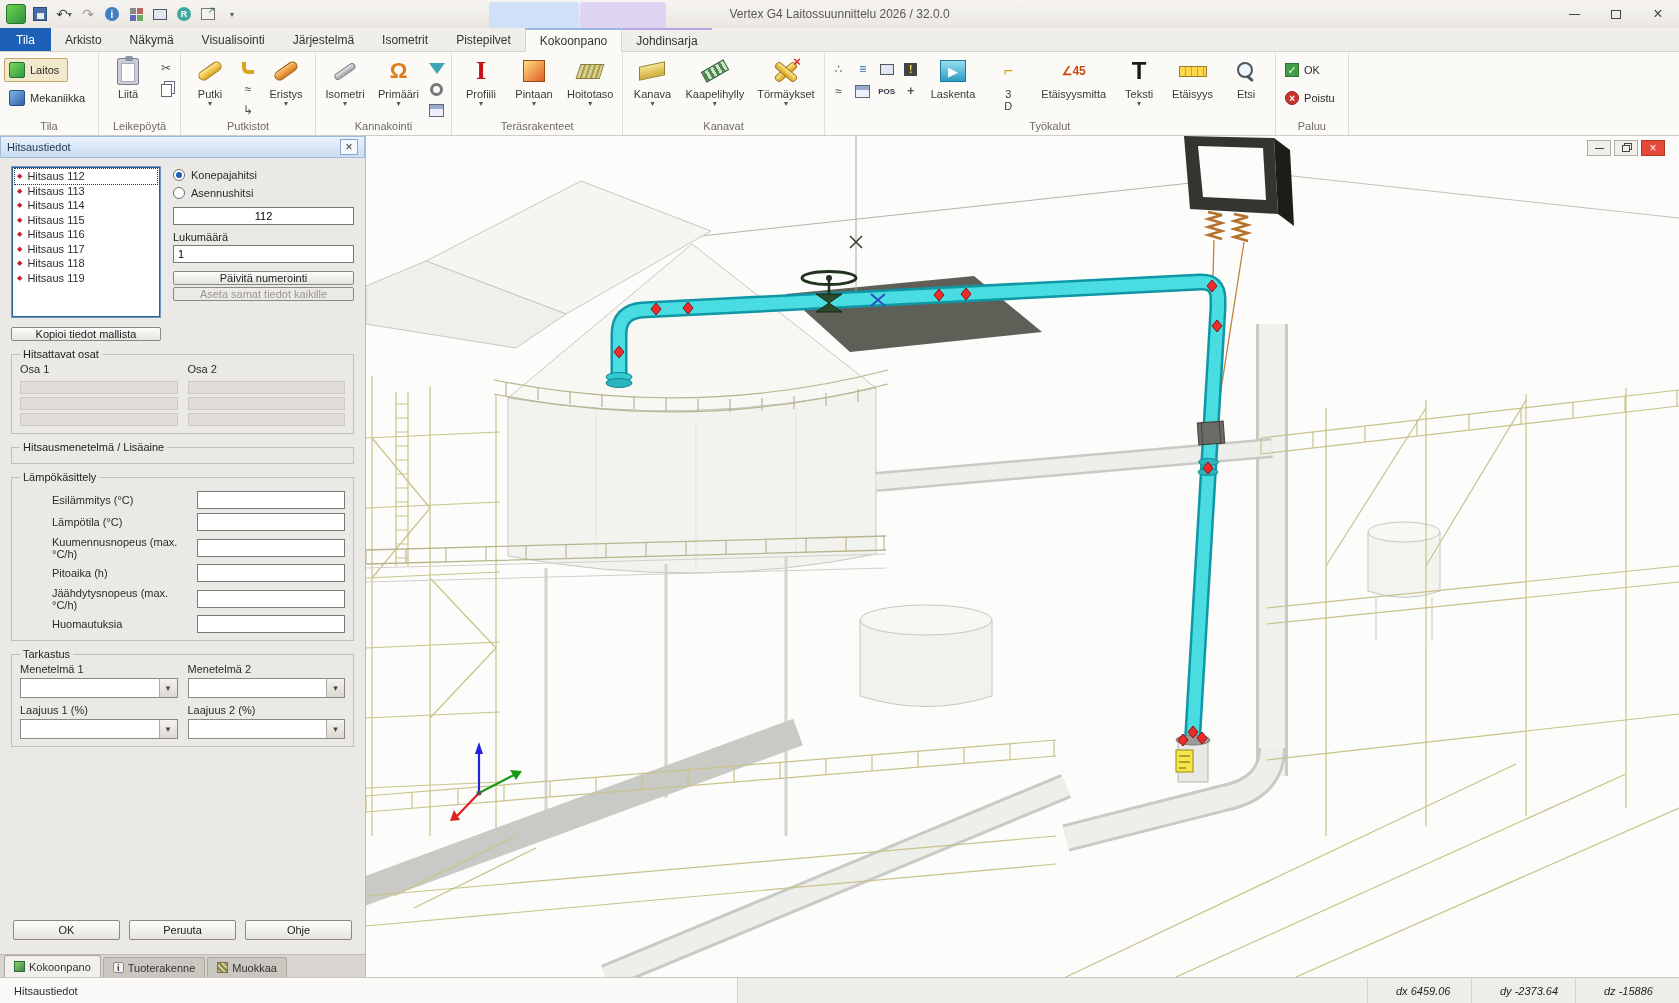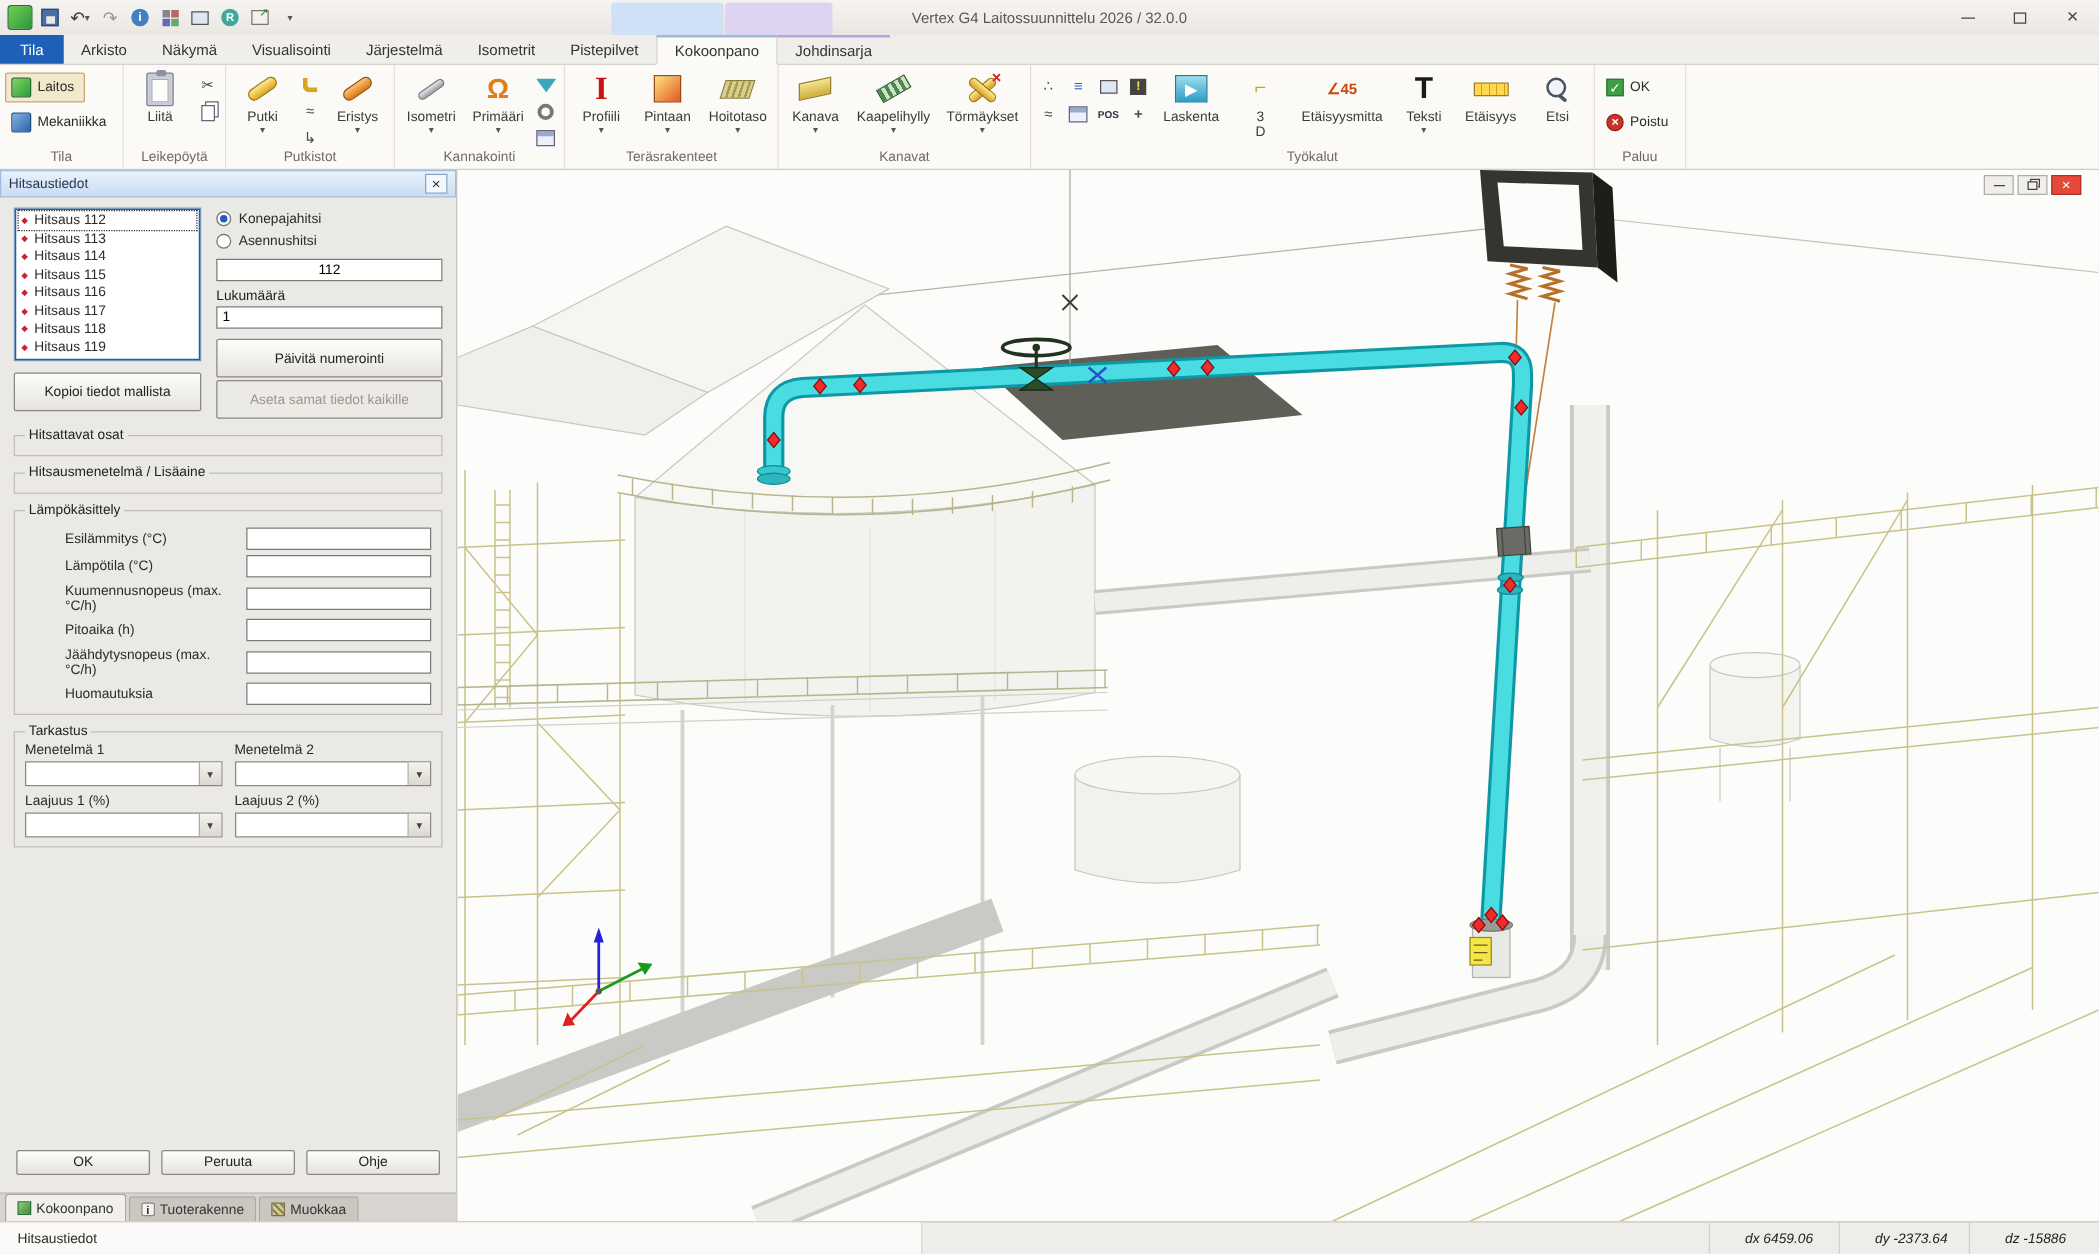--- a/index.html
+++ b/index.html
@@ -127,30 +127,30 @@
   .dlg-title { height:22px; background:linear-gradient(#eaf2fc,#c9dcf2); border:1px solid #9fbcdd;
     display:flex; align-items:center; padding:0 6px; font-size:11px; color:#1e3450; }
   .dlg-title .t { flex:1; }
   .dlg-close { width:18px; height:16px; border:1px solid #8aa4c4; background:#f4f7fb; display:flex; align-items:center; justify-content:center; font-size:12px; color:#333; }
   .dlg-close::after { content:"×"; }
   .dlg-body { flex:1; padding:8px 11px 6px; display:flex; flex-direction:column; font-size:11px; overflow:hidden; }
 
   .toprow { display:flex; gap:12px; }
   .lcol { width:150px; display:flex; flex-direction:column; }
   .rcol { flex:1; display:flex; flex-direction:column; }
-  .listbox { height:123px; background:#fff; border:1px solid #6f95c0; outline:1px solid #2b5f9e; outline-offset:-2px; overflow:hidden; padding:2px 3px; }
+  .listbox { height:152px; background:#fff; border:1px solid #6f95c0; outline:1px solid #2b5f9e; outline-offset:-2px; overflow:hidden; padding:2px 3px; }
   .litem { display:flex; align-items:center; gap:5px; height:14.5px; padding:0 2px; }
   .litem .bullet { color:#cc2233; font-size:7px; }
   .litem.focus { outline:1px dotted #333; }
   .radio-row { display:flex; align-items:center; gap:6px; height:18px; }
   .radio { width:12px; height:12px; border-radius:50%; border:1px solid #707070; background:#fff; display:flex; align-items:center; justify-content:center; }
   .radio.on::after { content:""; width:6px; height:6px; border-radius:50%; background:#1d5fbf; }
   .txt { height:18px; border:1px solid #7a7a74; background:#fff; font-size:11px; padding:0 4px; width:100%; font-family:"Liberation Sans",sans-serif; }
   .flabel { margin:6px 0 2px; color:#222; }
-  .btn { height:31px; border:1px solid #8a8882; background:linear-gradient(#fdfdfc,#e6e3dd); font-size:11px;
+  .btn { height:14px; border:1px solid #8a8882; background:linear-gradient(#fdfdfc,#e6e3dd); font-size:11px;
     display:flex; align-items:center; justify-content:center; border-radius:2px; color:#222; font-family:"Liberation Sans",sans-serif; }
   .btn.disabled { color:#9a978f; background:#eceae5; }
   fieldset { border:1px solid #c2bfb8; margin-top:7px; padding:3px 8px 7px; }
   legend { font-size:11px; padding:0 3px; color:#222; }
   .twocol { display:grid; grid-template-columns:1fr 1fr; column-gap:10px; row-gap:3px; }
   .grayfield { height:13px; background:#e0ddd8; border:1px solid #cdcac4; margin-top:3px; }
   .sel { position:relative; height:20px; background:#fff; border:1px solid #8a8882; }
   .sel::after { content:"▾"; position:absolute; right:0; top:0; bottom:0; width:17px; background:linear-gradient(#f5f3ef,#dcd8d1);
     border-left:1px solid #b0ada6; display:flex; align-items:center; justify-content:center; font-size:9px; color:#444; }
   .heatrow { display:flex; align-items:center; margin-top:4.5px;padding-left:32px; }
@@ -516,20 +516,34 @@
           <input class="txt" style="margin-top: 5px; text-align: center;" value="112">
           <div class="flabel">Lukumäärä</div>
           <input class="txt" value="1" style="">
           <div class="btn" style="margin-top:8px">Päivitä numerointi</div>
           <div class="btn disabled" style="margin-top:2px">Aseta samat tiedot kaikille</div>
         </div>
       </div>
 
       <fieldset>
         <legend>Hitsattavat osat</legend>
+        <div class="twocol">
+          <div>Osa 1</div>
+          <div>Osa 2</div>
+          <div>
+            <div class="grayfield"></div>
+            <div class="grayfield"></div>
+            <div class="grayfield"></div>
+          </div>
+          <div>
+            <div class="grayfield"></div>
+            <div class="grayfield"></div>
+            <div class="grayfield"></div>
+          </div>
+        </div>
       </fieldset>
 
       <fieldset>
         <legend>Hitsausmenetelmä / Lisäaine</legend>
       </fieldset>
 
       <fieldset>
         <legend>Lämpökäsittely</legend>
         <div class="heatrow">
             <span class="hl">Esilämmitys (°C)</span>

